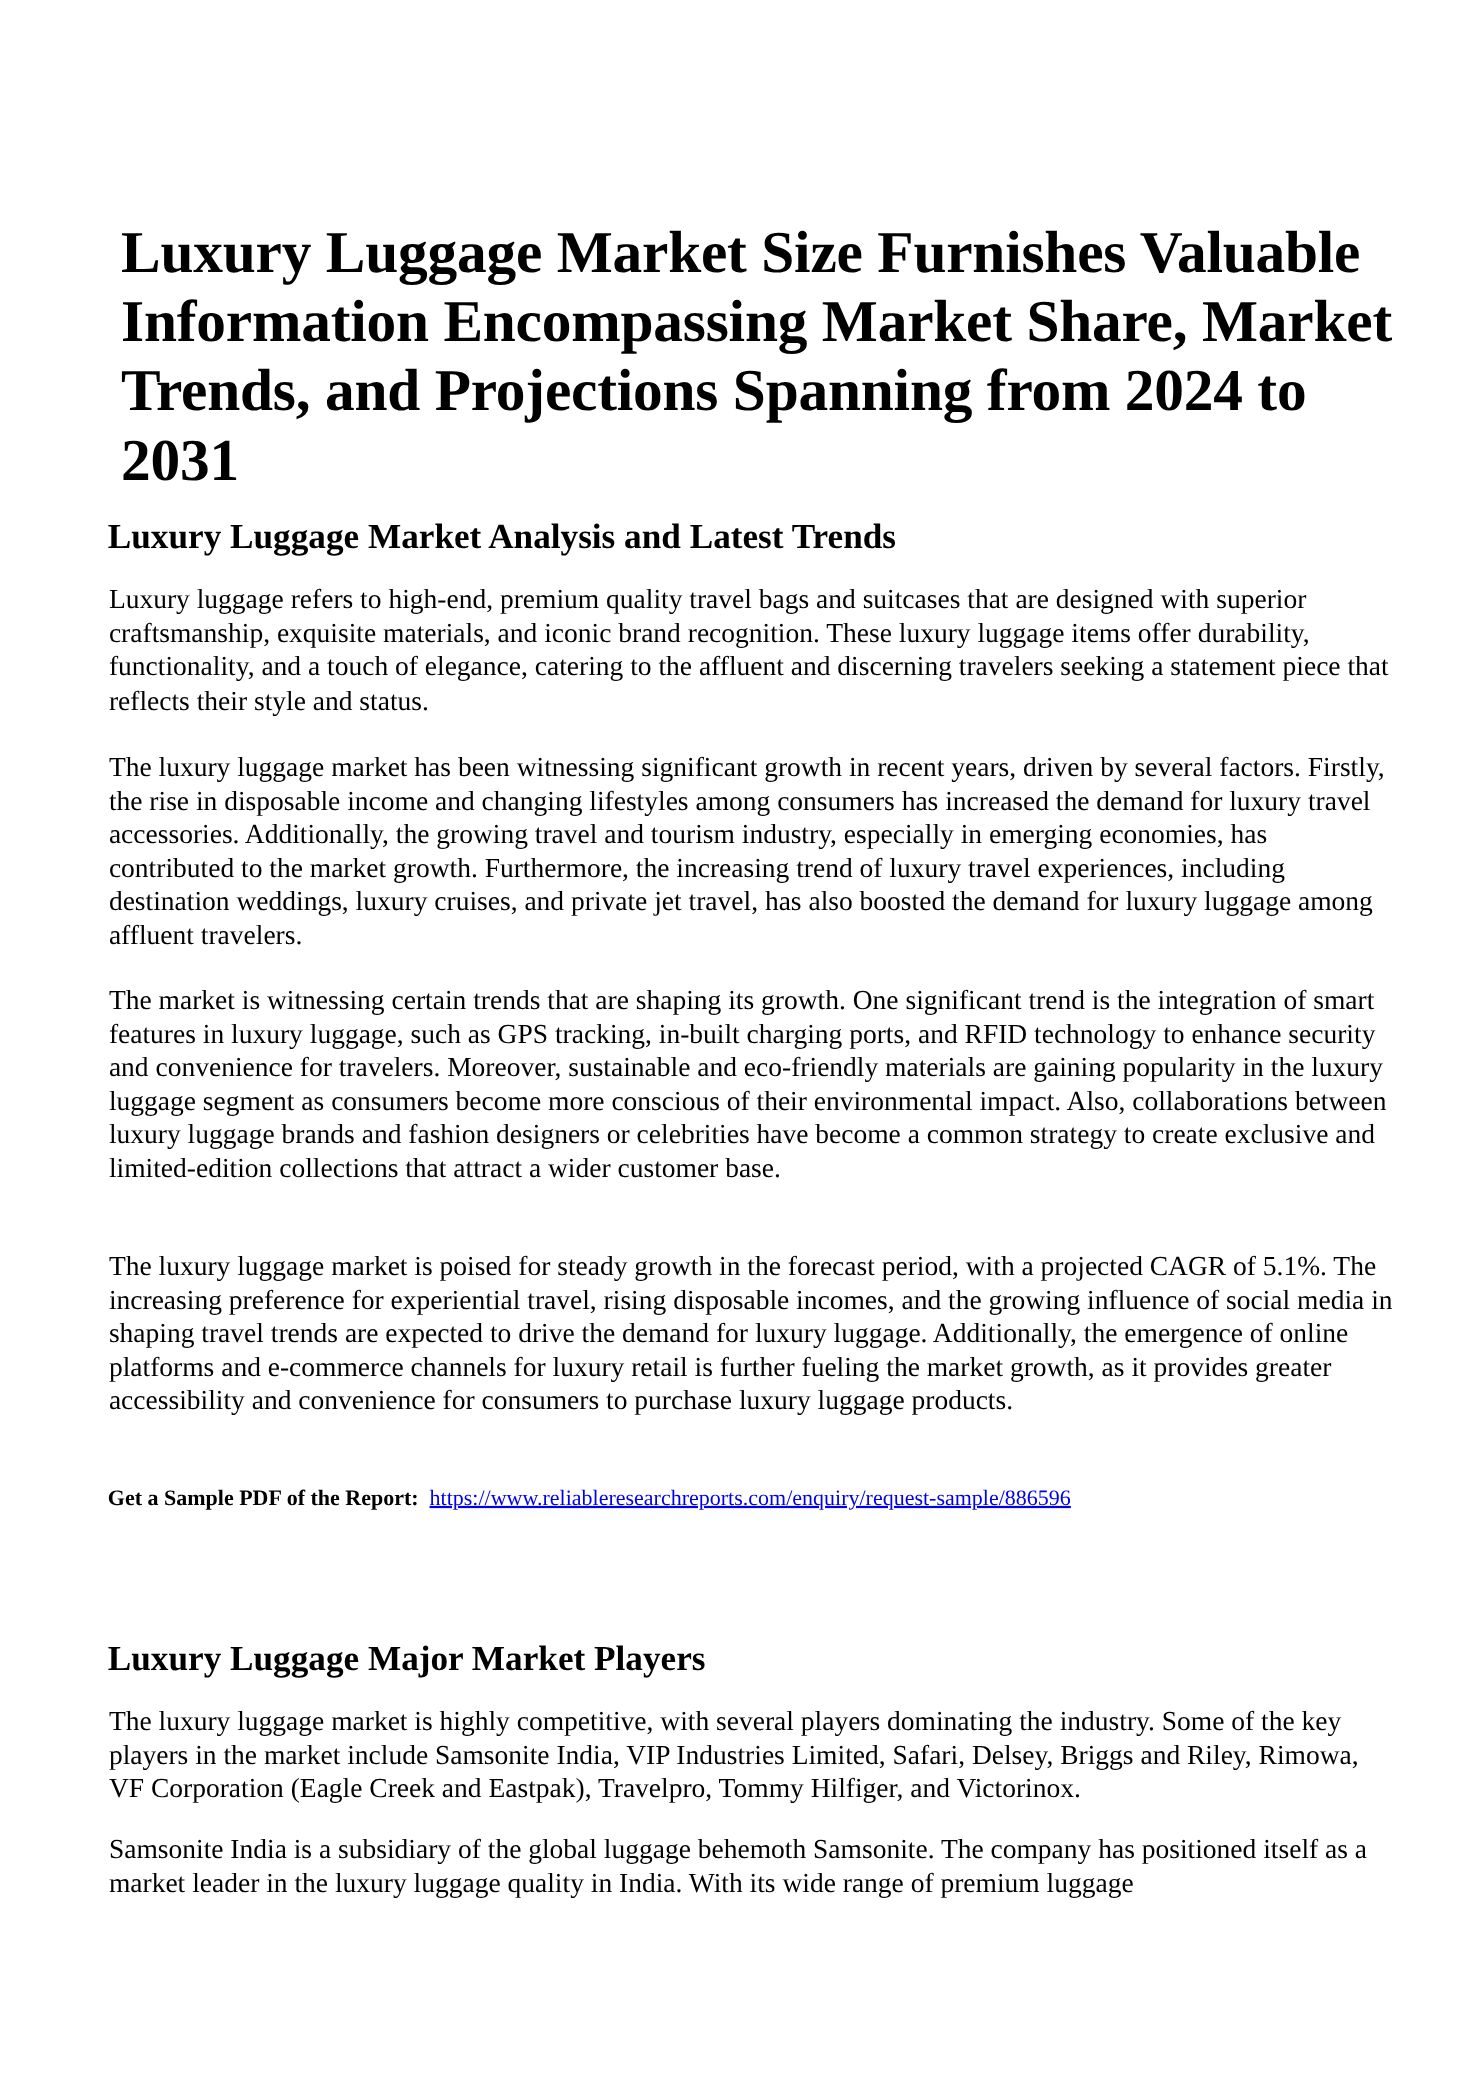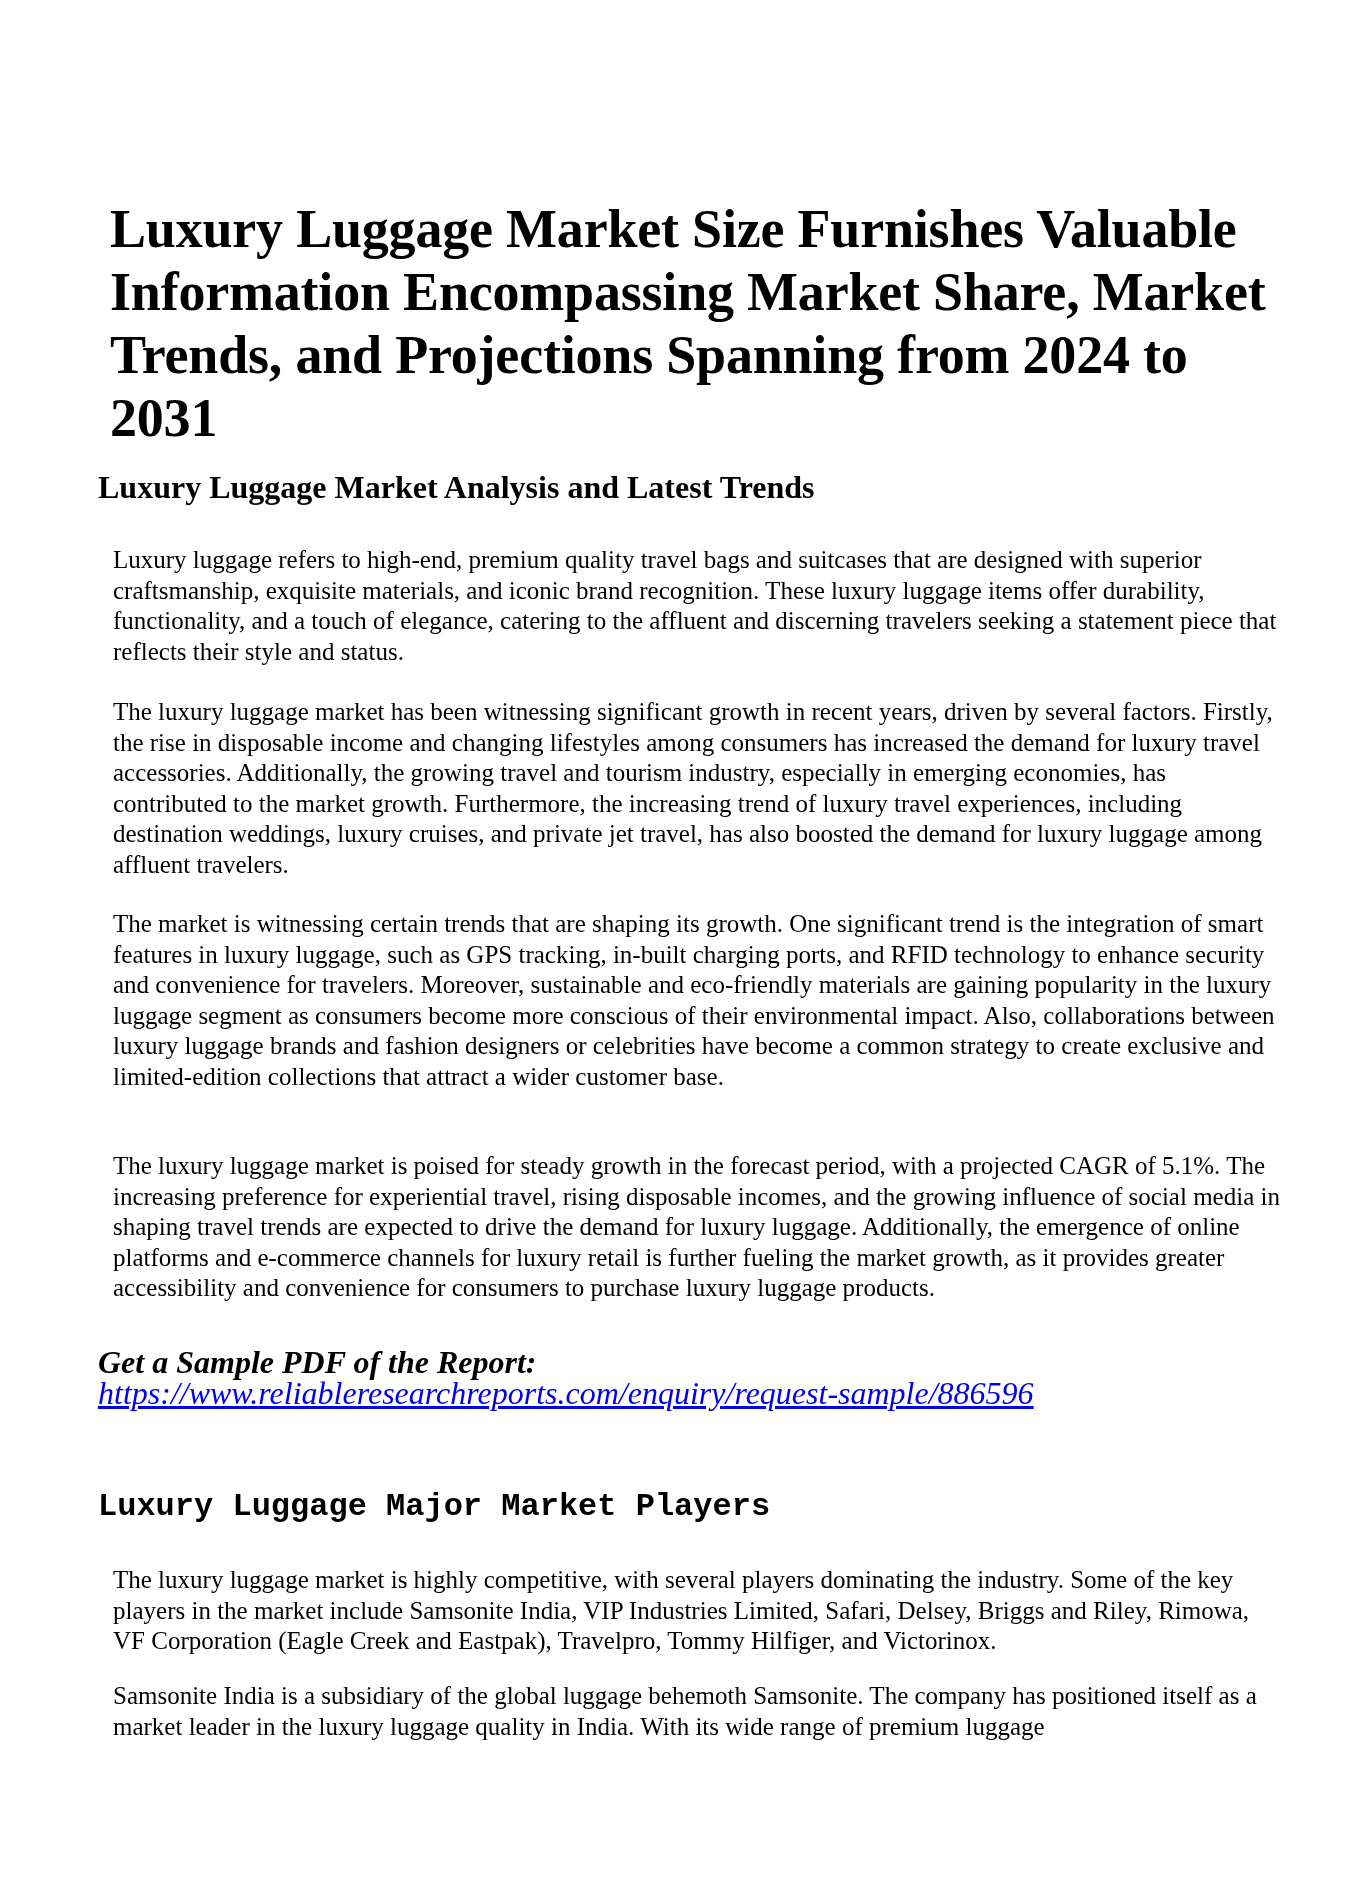--- a/index.html
+++ b/index.html
@@ -34,35 +34,34 @@
     }
     .section-heading {
       margin: 0;
       position: absolute;
       left: 0;
       font-size: 32px;
       line-height: 30px;
       font-weight: bold;
     }
     .para {
-      margin: 15px;
+      margin: 1px;
       position: absolute;
       left: 0;
       width: 1170px;
       font-size: 25px;
       line-height: 30.5px;
     }
     .sample-line {
       margin: 0;
       position: absolute;
       left: 0;
       width: 1170px;
-      font-size: 32px;
+      font-size: 20px;
       line-height: 30.5px;
-      font-style: italic;
     }
     .sample-label {
       font-weight: bold;
     }
     .sample-link {
       color: #0000ee;
       text-decoration: underline;
     }
   </style>
 </head>
@@ -80,19 +79,19 @@
 
   <p class="para" style="top:894px;">The market is witnessing certain trends that are shaping its growth. One significant trend is the integration of smart features in luxury luggage, such as GPS tracking, in-built charging ports, and RFID technology to enhance security and convenience for travelers. Moreover, sustainable and eco-friendly materials are gaining popularity in the luxury luggage segment as consumers become more conscious of their environmental impact. Also, collaborations between luxury luggage brands and fashion designers or celebrities have become a common strategy to create exclusive and limited-edition collections that attract a wider customer base.</p>
 
   <p class="para" style="top:1136px;">The luxury luggage market is poised for steady growth in the forecast period, with a projected CAGR of 5.1%. The increasing preference for experiential travel, rising disposable incomes, and the growing influence of social media in shaping travel trends are expected to drive the demand for luxury luggage. Additionally, the emergence of online platforms and e-commerce channels for luxury retail is further fueling the market growth, as it provides greater accessibility and convenience for consumers to purchase luxury luggage products.</p>
 
   <p class="sample-line" style="top:1347px;">
     <span class="sample-label">Get a Sample PDF of the Report:</span>&nbsp;
     <a class="sample-link" href="#">https://www.reliableresearchreports.com/enquiry/request-sample/886596</a>
   </p>
 
-  <h3 class="section-heading" style="top:1492px;font-family:Liberation Mono, monospace;">Luxury Luggage Major Market Players</h3>
+  <h3 class="section-heading" style="top:1492px;">Luxury Luggage Major Market Players</h3>
 
   <p class="para" style="top:1550px;">The luxury luggage market is highly competitive, with several players dominating the industry. Some of the key players in the market include Samsonite India, VIP Industries Limited, Safari, Delsey, Briggs and Riley, Rimowa, VF Corporation (Eagle Creek and Eastpak), Travelpro, Tommy Hilfiger, and Victorinox.</p>
 
   <p class="para" style="top:1666px;">Samsonite India is a subsidiary of the global luggage behemoth Samsonite. The company has positioned itself as a market leader in the luxury luggage quality in India. With its wide range of premium luggage</p>
 
 </div>
 
 </body></html>

